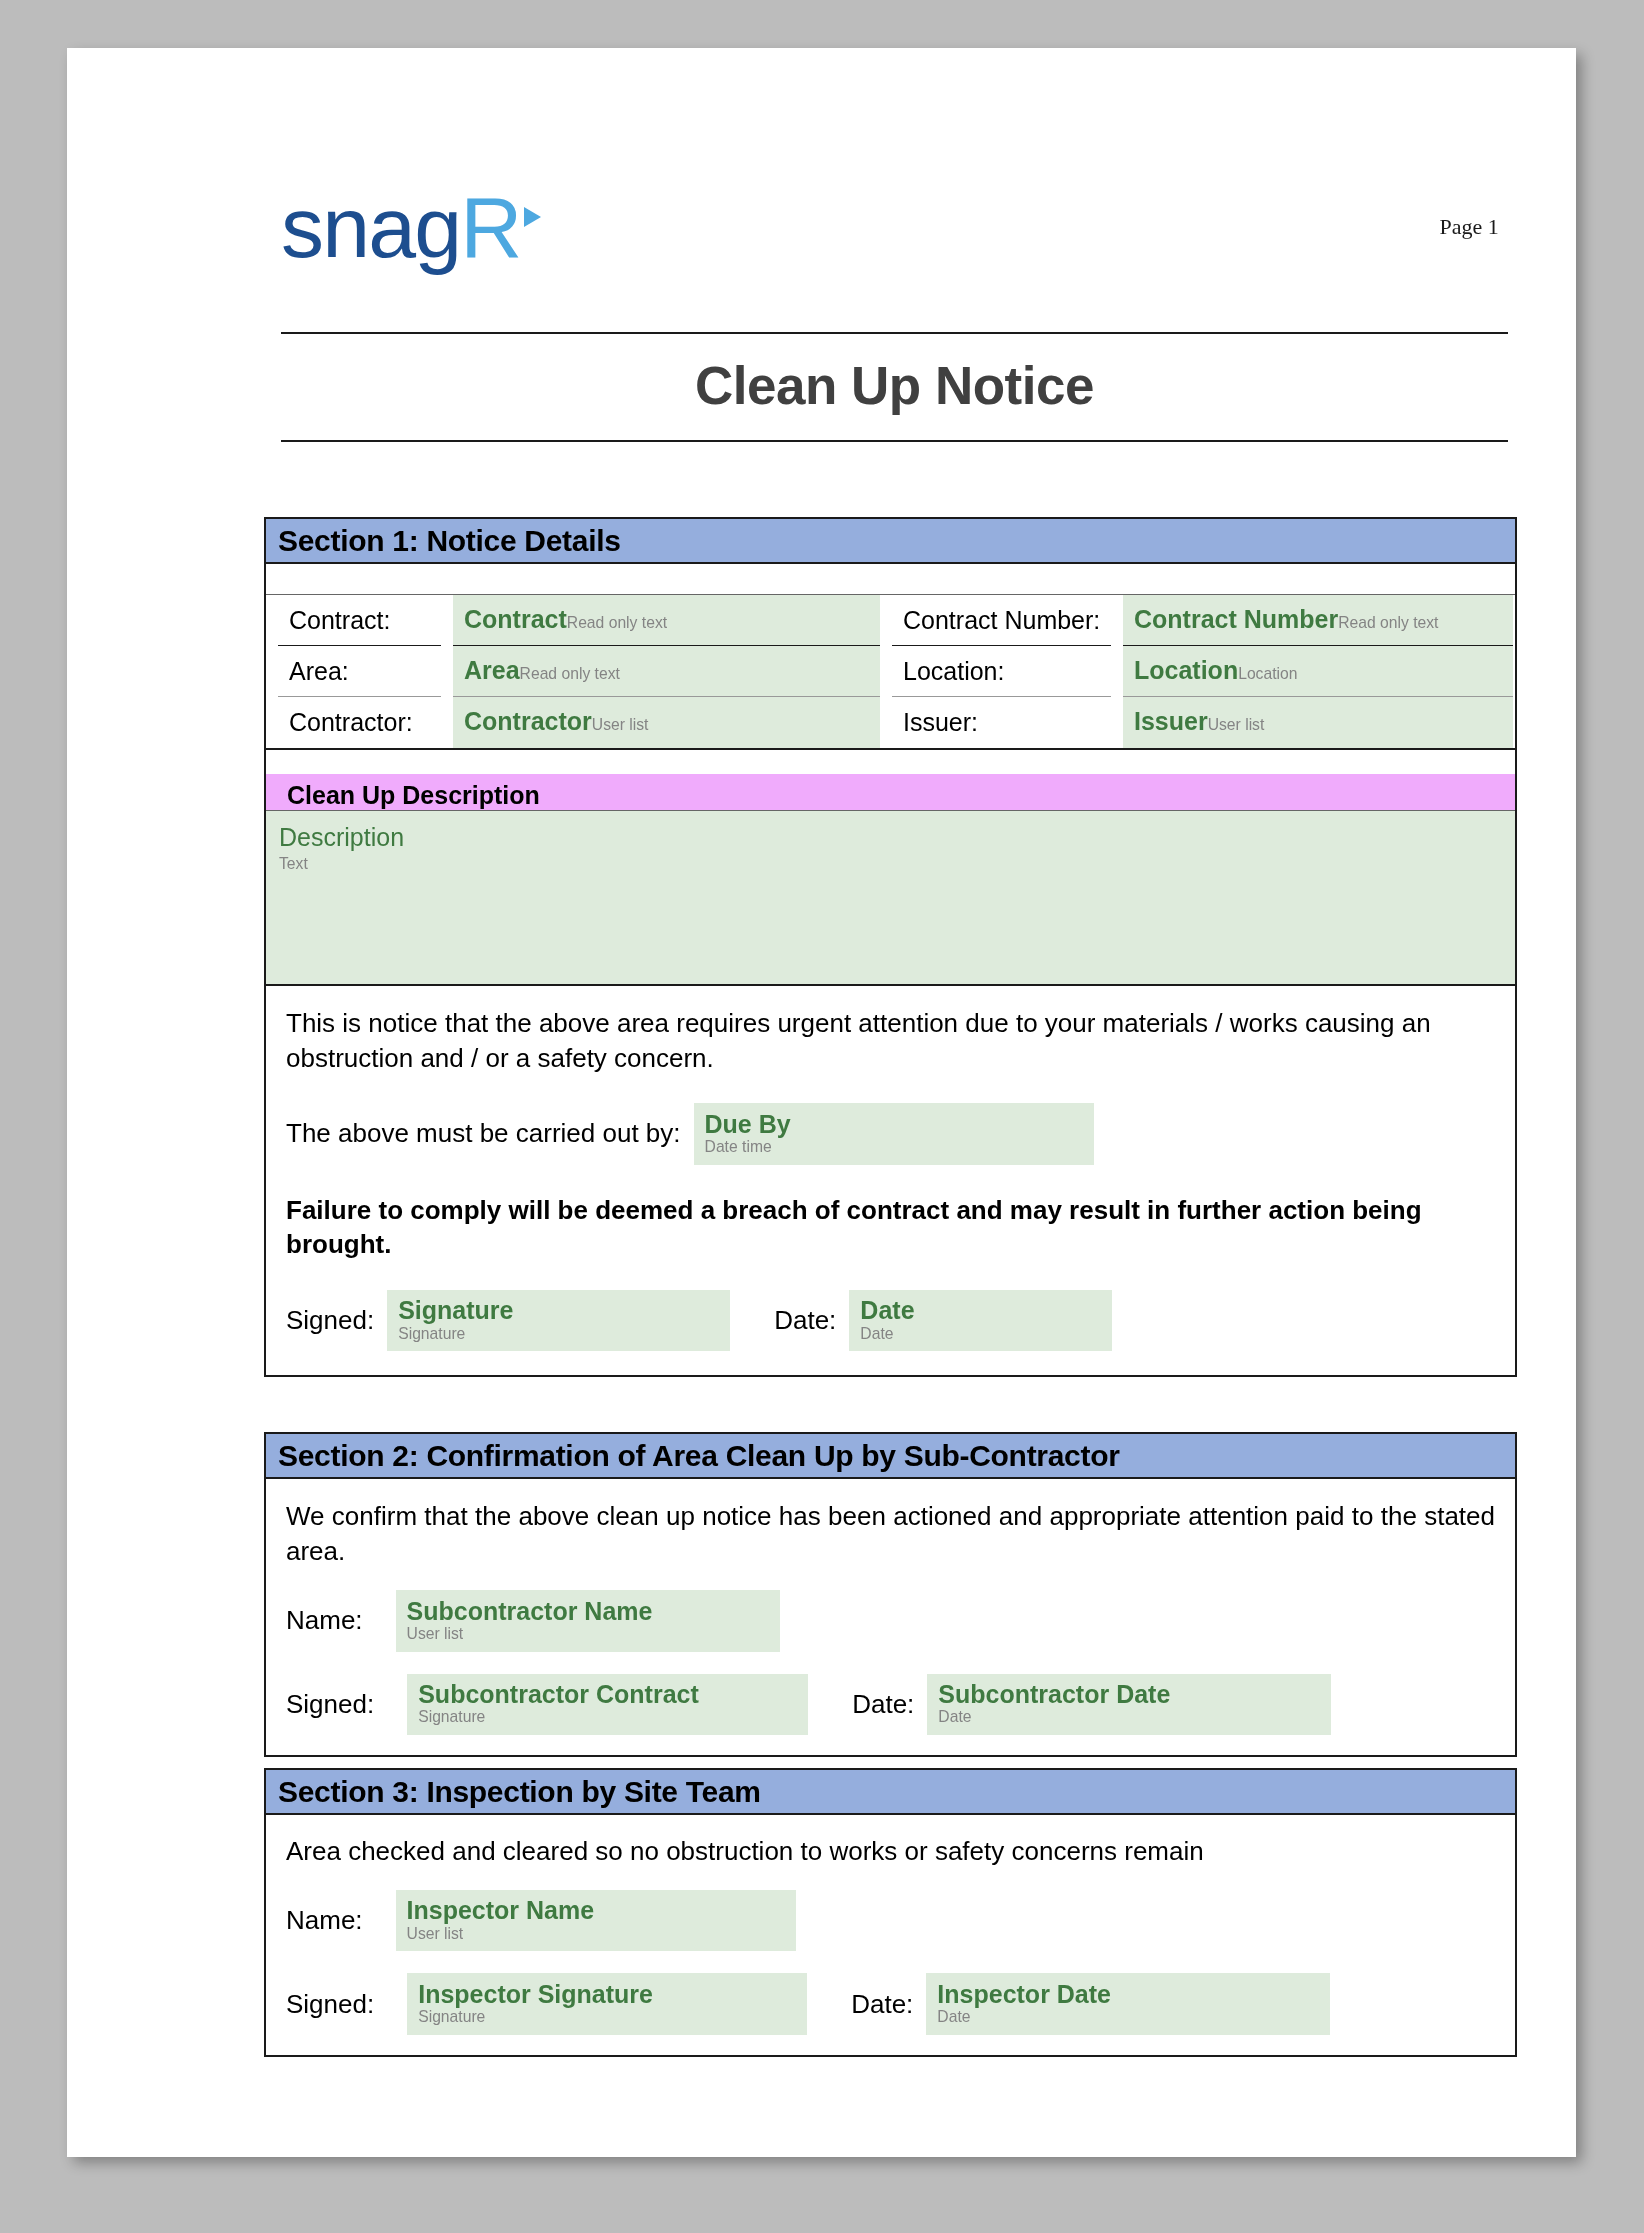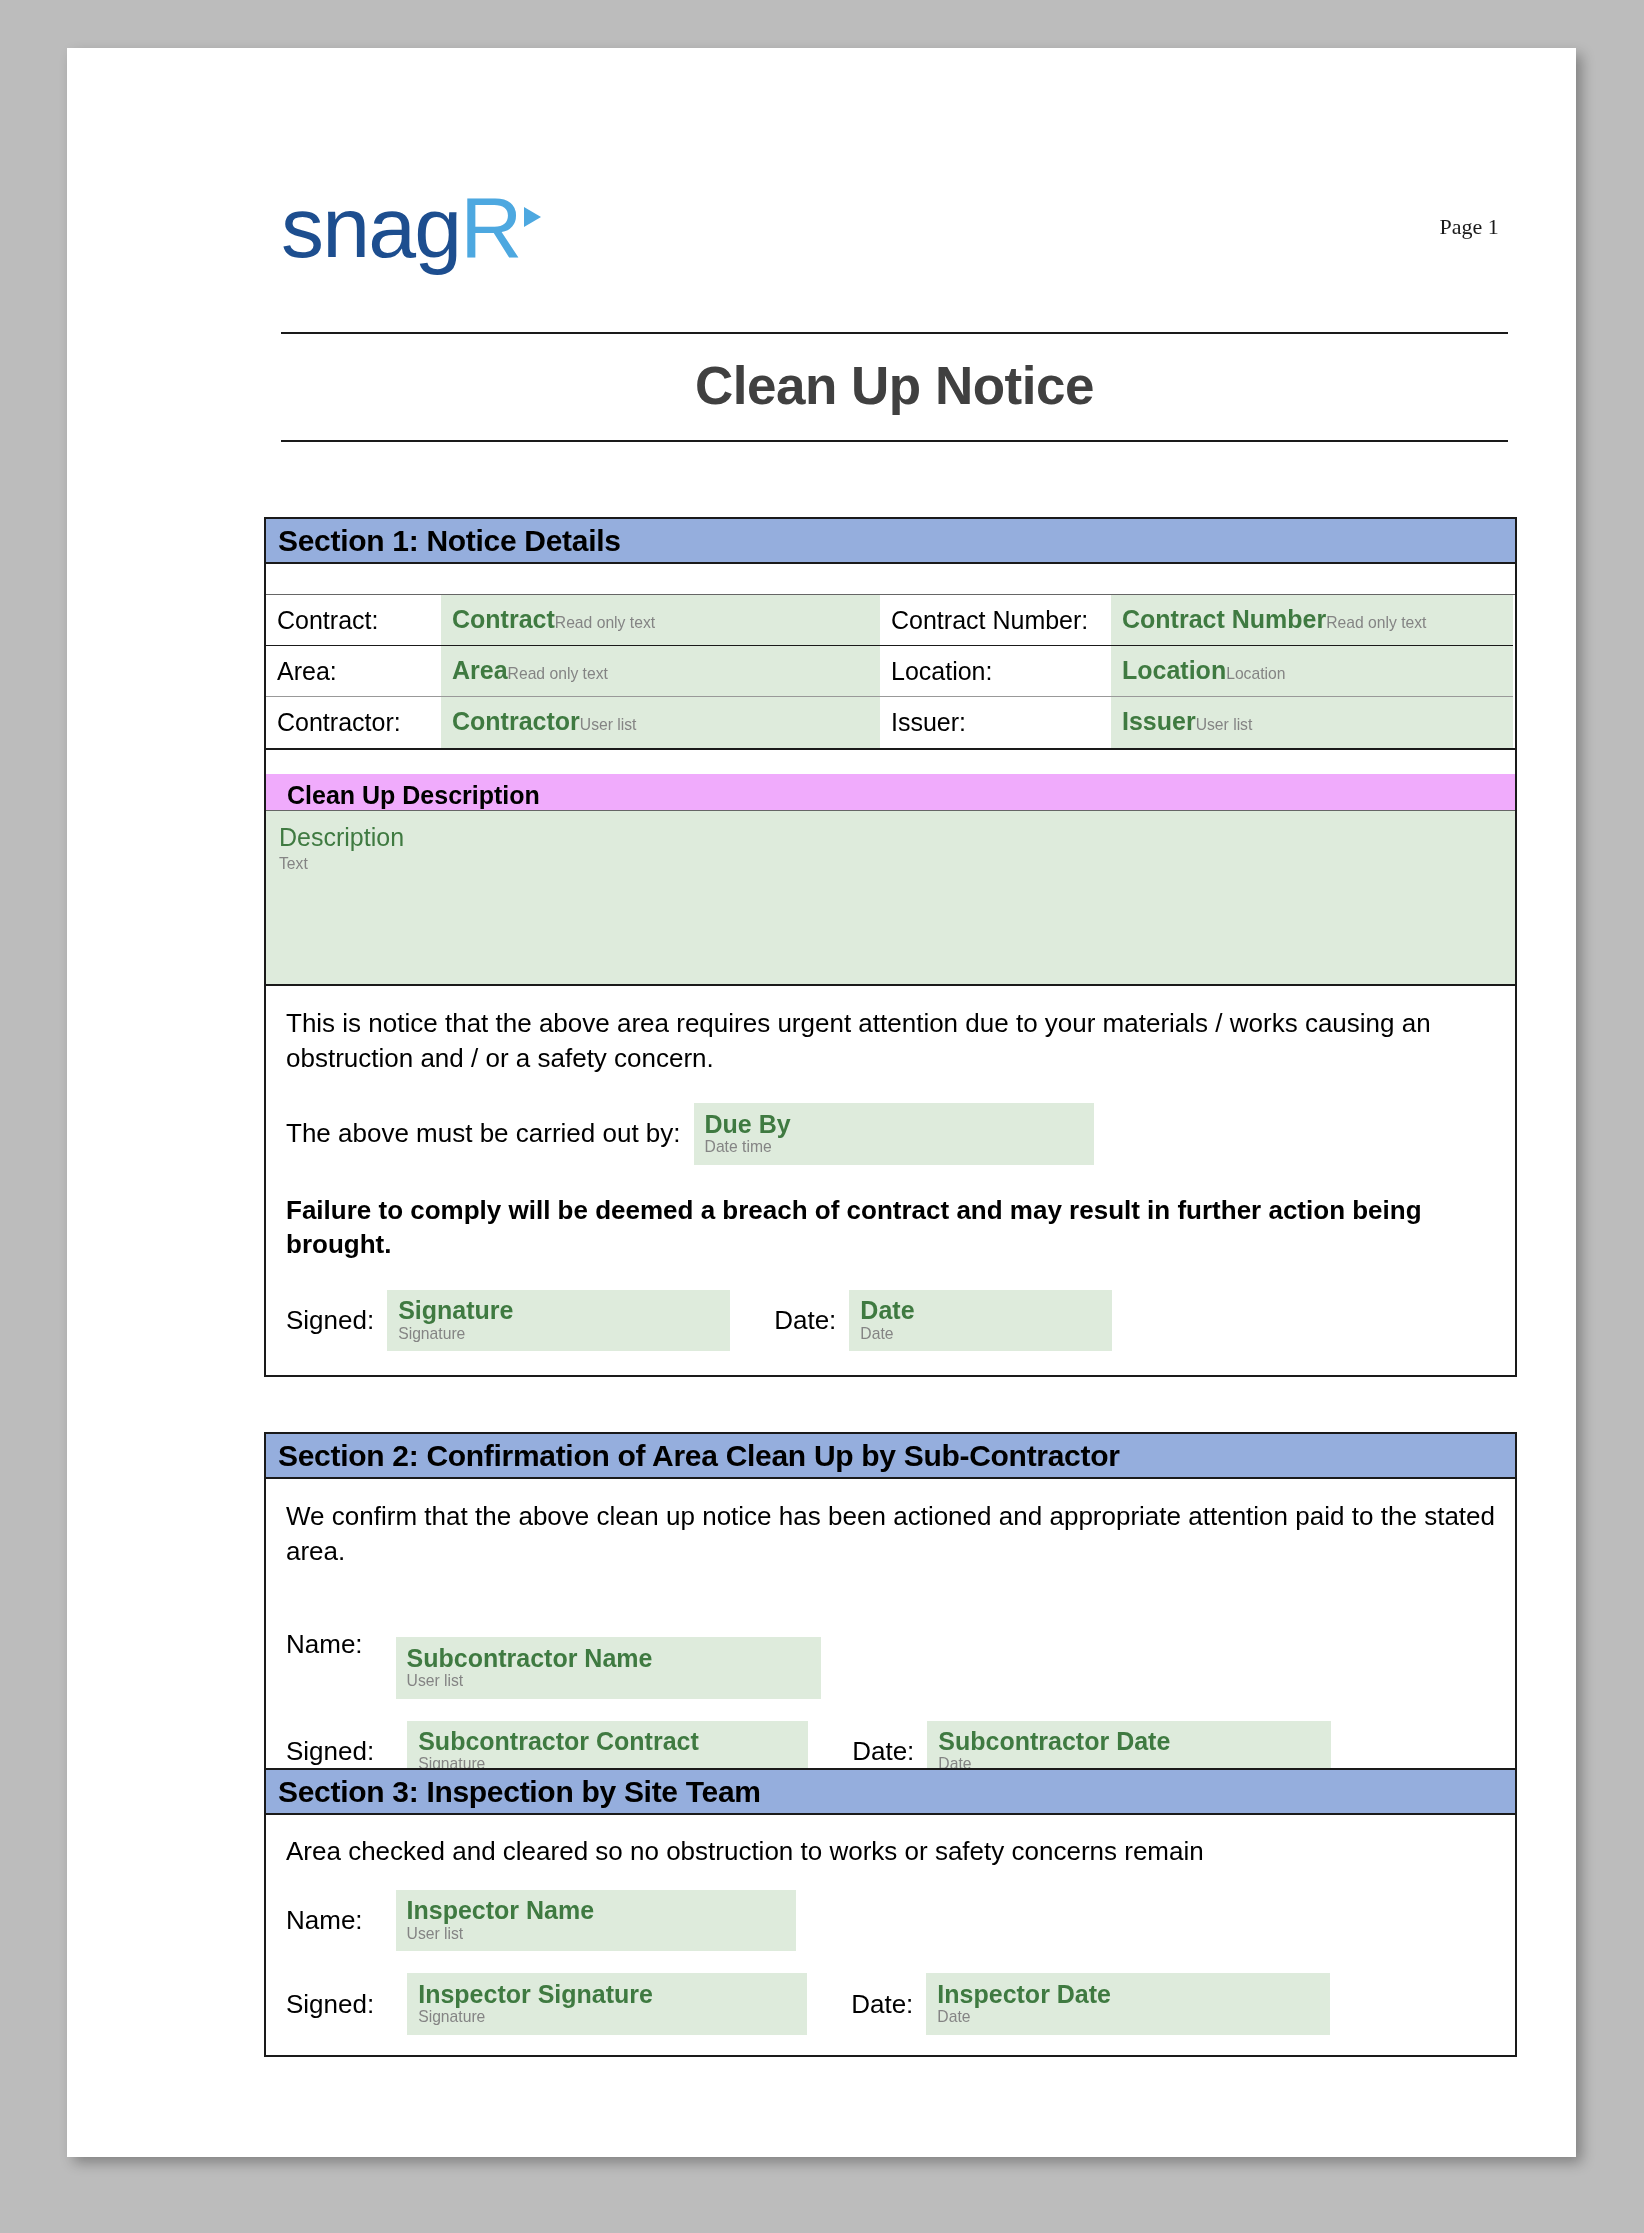--- a/index.html
+++ b/index.html
@@ -134,20 +134,21 @@
     border-bottom: 2.8px solid #1a1a1a;
     box-sizing: border-box;
   }
   .fg-cell {
     box-sizing: border-box;
     padding: 7.4px 9.2px 7.4px 11px;
     min-height: 51px;
     display: flex;
     align-items: center;
     border-bottom: 1.8px solid #1a1a1a;
+    margin-left: 12px;
   }
   .field-grid > .fg-cell:nth-child(n+9) { border-bottom: none; }
   .fg-label {
     font-size: 25px;
     color: #000;
     background: #fff;
     white-space: nowrap;
   }
   .fg-value {
     background: #deebdc;
@@ -230,21 +231,21 @@
     padding-right: 13px;
   }
   .inline-field {
     background: #deebdc;
     box-sizing: border-box;
     padding: 7.4px 11px 9.2px 11px;
   }
   .w-dueby { width: 400px; }
   .w-sig   { width: 343px; }
   .w-date  { width: 263px; }
-  .w-name2 { width: 425px; margin-top: 47px; }
+  .w-name2 { width: 384px; }
   .w-sig2  { width: 401px; }
   .w-date2 { width: 404px; }
   .w-name3 { width: 400px; }
   .w-sig3  { width: 400px; }
   .w-date3 { width: 404px; }
 
   .sp-left-50 { margin-left: 44px; }
   .sp-left-22 { margin-left: 20px; }
 </style>
 </head>

